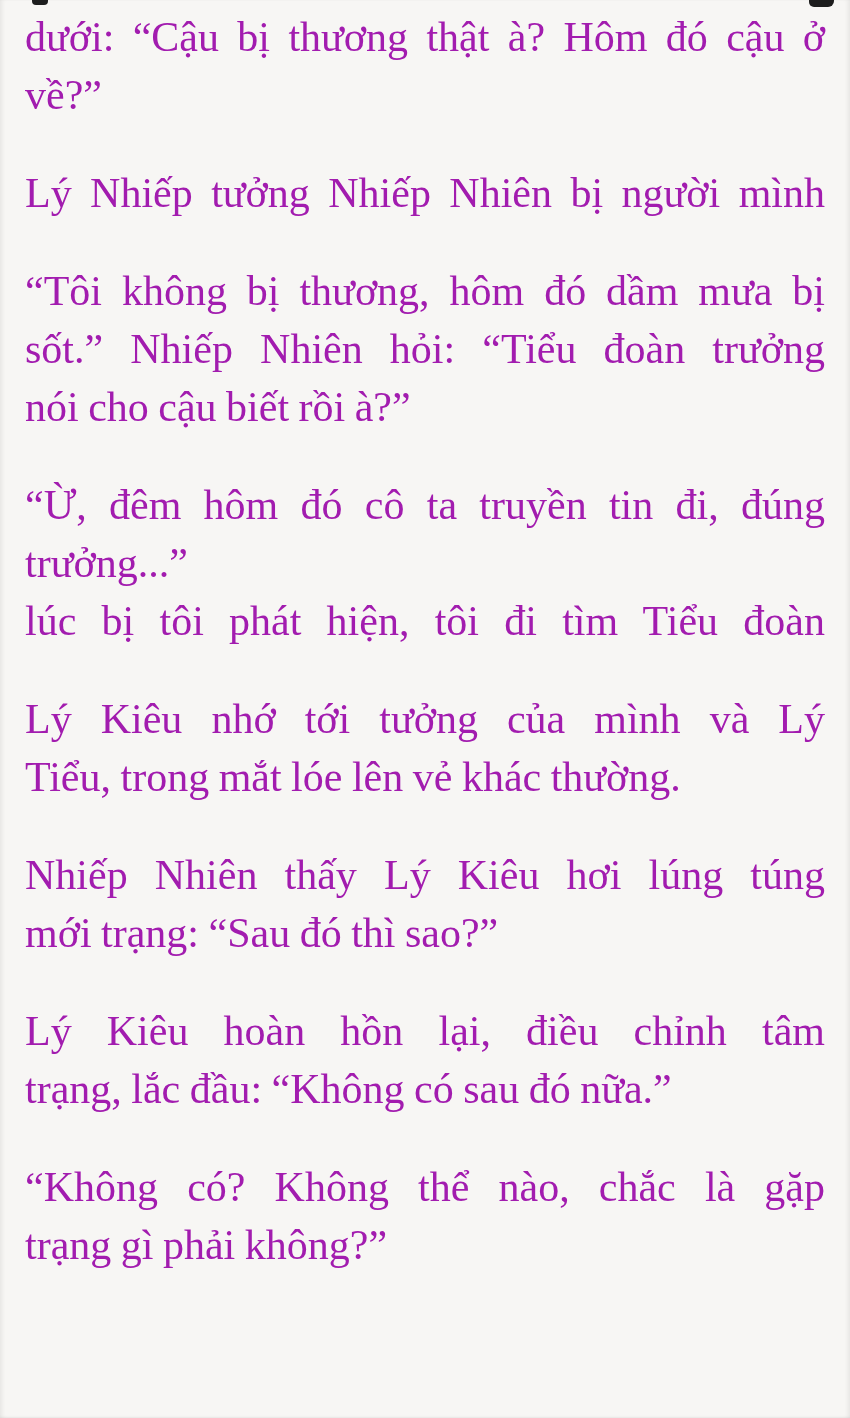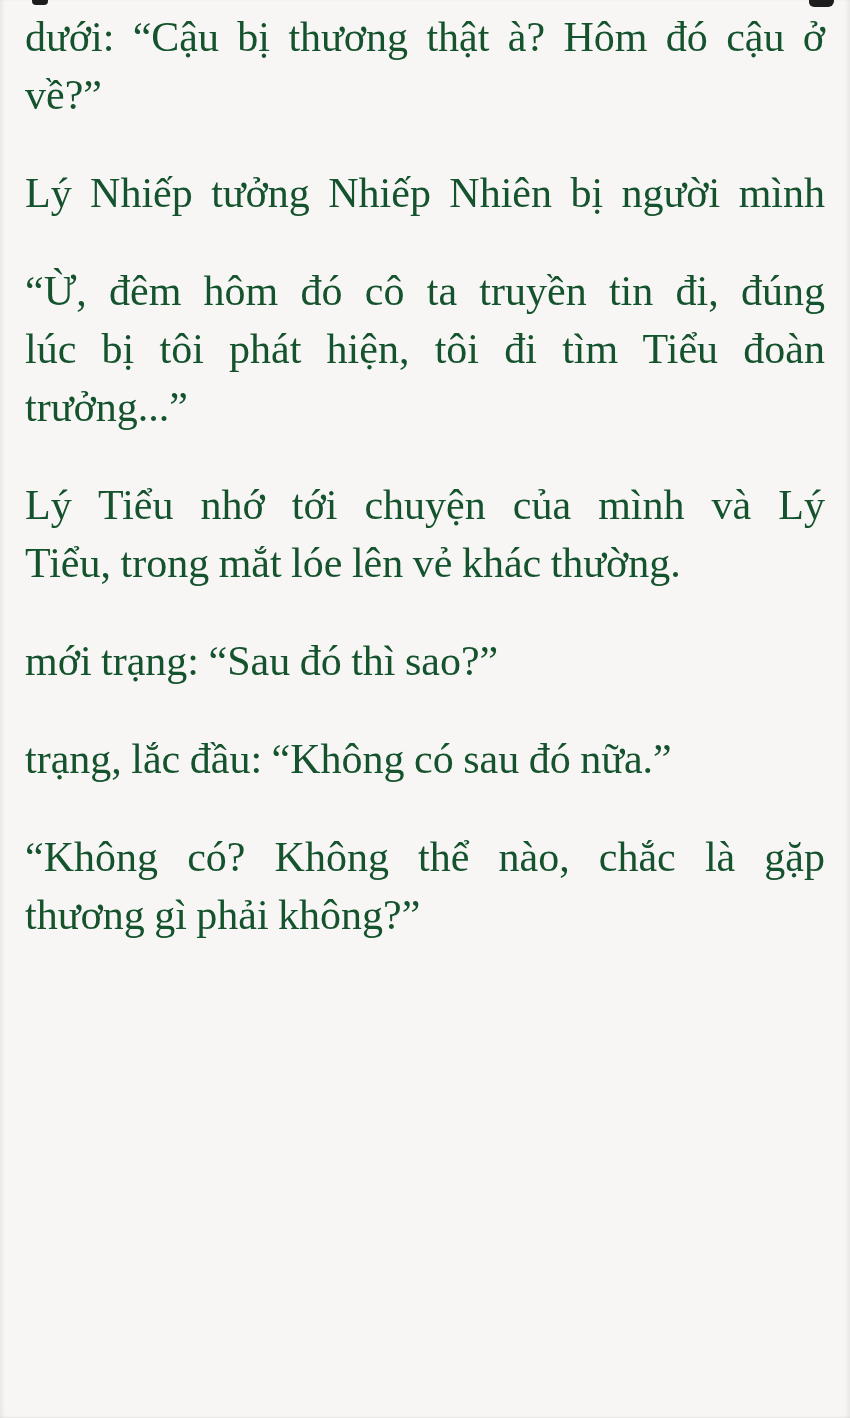--- a/index.html
+++ b/index.html
@@ -21,21 +21,21 @@
                 inset -4px 0 4px -2px rgba(0,0,0,0.07),
                 inset 0 -3px 3px -2px rgba(0,0,0,0.05);
   }
   .text-block { width: 800px; }
   .para { margin: 0 0 40px 0; }
   .line {
     font-family: "Liberation Serif", "DejaVu Serif", serif;
     font-size: 42px;
     line-height: 58px;
     font-weight: 400;
-    color: #14532d;
+    color: #a21caf;
     word-spacing: -1px;
     white-space: nowrap;
     text-align: justify;
   }
   
   .line.fill { text-align-last: justify; }
   .line.last { text-align: center; text-align-last: left; white-space: nowrap; }
   
   .frag {
     position: absolute;
@@ -57,39 +57,46 @@
 
     <div class="para">
       <div class="line fill">dưới: “Cậu bị thương thật à? Hôm đó cậu ở</div>
       <div class="line last">về?”</div>
     </div>
 
     <div class="para">
       <div class="line fill">Lý Nhiếp tưởng Nhiếp Nhiên bị người mình</div>
     </div>
 
+    <div class="para">
+      <div class="line fill">“Tôi không bị thương, hôm đó dầm mưa bị</div>
+      <div class="line fill">sốt.” Nhiếp Nhiên hỏi: “Tiểu đoàn trưởng</div>
+      <div class="line last">nói cho cậu biết rồi à?”</div>
+    </div>
 
     <div class="para">
       <div class="line fill">“Ừ, đêm hôm đó cô ta truyền tin đi, đúng</div>
+      <div class="line last">trưởng...”</div>
       <div class="line fill">lúc bị tôi phát hiện, tôi đi tìm Tiểu đoàn</div>
-      <div class="line last">trưởng...”</div>
     </div>
 
     <div class="para">
-      <div class="line fill">Lý Tiểu nhớ tới chuyện của mình và Lý</div>
+      <div class="line fill">Lý Kiêu nhớ tới tưởng của mình và Lý</div>
       <div class="line last">Tiểu, trong mắt lóe lên vẻ khác thường.</div>
     </div>
 
     <div class="para">
+      <div class="line fill">Nhiếp Nhiên thấy Lý Kiêu hơi lúng túng</div>
       <div class="line last">mới trạng: “Sau đó thì sao?”</div>
     </div>
 
     <div class="para">
+      <div class="line fill">Lý Kiêu hoàn hồn lại, điều chỉnh tâm</div>
       <div class="line last">trạng, lắc đầu: “Không có sau đó nữa.”</div>
     </div>
 
     <div class="para">
       <div class="line fill">“Không có? Không thể nào, chắc là gặp</div>
-      <div class="line last">thương gì phải không?”</div>
+      <div class="line last">trạng gì phải không?”</div>
     </div>
 
   </div>
 </div>
 
 </body></html>

